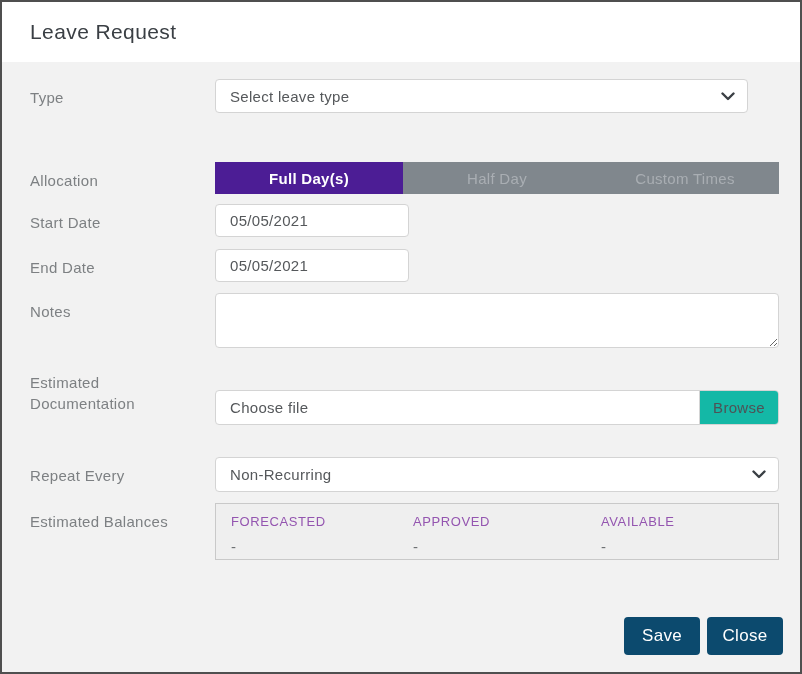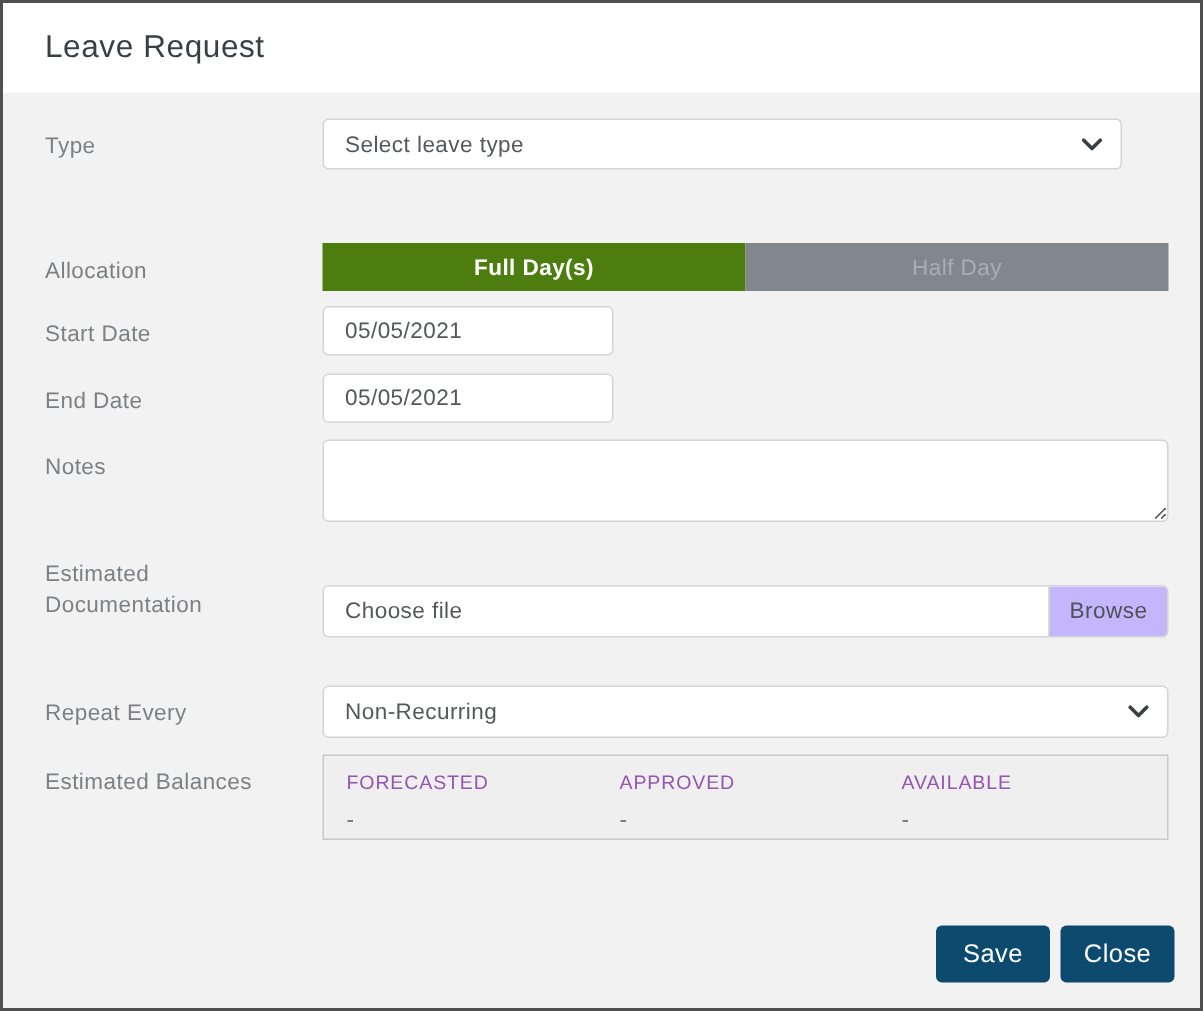--- a/index.html
+++ b/index.html
@@ -66,21 +66,21 @@
     background: #80878d;
     color: #a9aeb3;
     font-size: 15px;
     letter-spacing: 0.3px;
     display: flex;
     align-items: center;
     justify-content: center;
     cursor: pointer;
   }
   .tab.active {
-    background: #4d7c0f;
+    background: #4c1d95;
     color: #ffffff;
     font-weight: bold;
   }
 
   .row-start { margin-top: 10px; }
   .row-end { margin-top: 12px; }
   .textinput {
     width: 194px; height: 33px;
     background: #fff;
     border: 1px solid #d4d4d4;
@@ -125,21 +125,21 @@
     display: flex;
     align-items: center;
     padding-left: 14px;
     font-size: 15px;
     color: #55585b;
     letter-spacing: 0.3px;
   }
   .filebox .browse-btn {
     flex: none;
     width: 79px;
-    background: #c4b5fd;
+    background: #14b8a6;
     border-left: 1px solid #d4d4d4;
     display: flex;
     align-items: center;
     justify-content: center;
     font-size: 15px;
     color: #4e5256;
     letter-spacing: 0.3px;
   }
 
   .row-repeat { margin-top: 32px; }
@@ -211,20 +211,21 @@
         </div>
       </div>
     </div>
 
     <div class="row row-alloc">
       <div class="row-label">Allocation</div>
       <div class="row-field">
         <div class="tabbar">
           <div class="tab active">Full Day(s)</div>
           <div class="tab">Half Day</div>
+          <div class="tab">Custom Times</div>
         </div>
       </div>
     </div>
 
     <div class="row row-start">
       <div class="row-label">Start Date</div>
       <div class="row-field">
         <input class="textinput" type="text" value="05/05/2021" style="">
       </div>
     </div>

